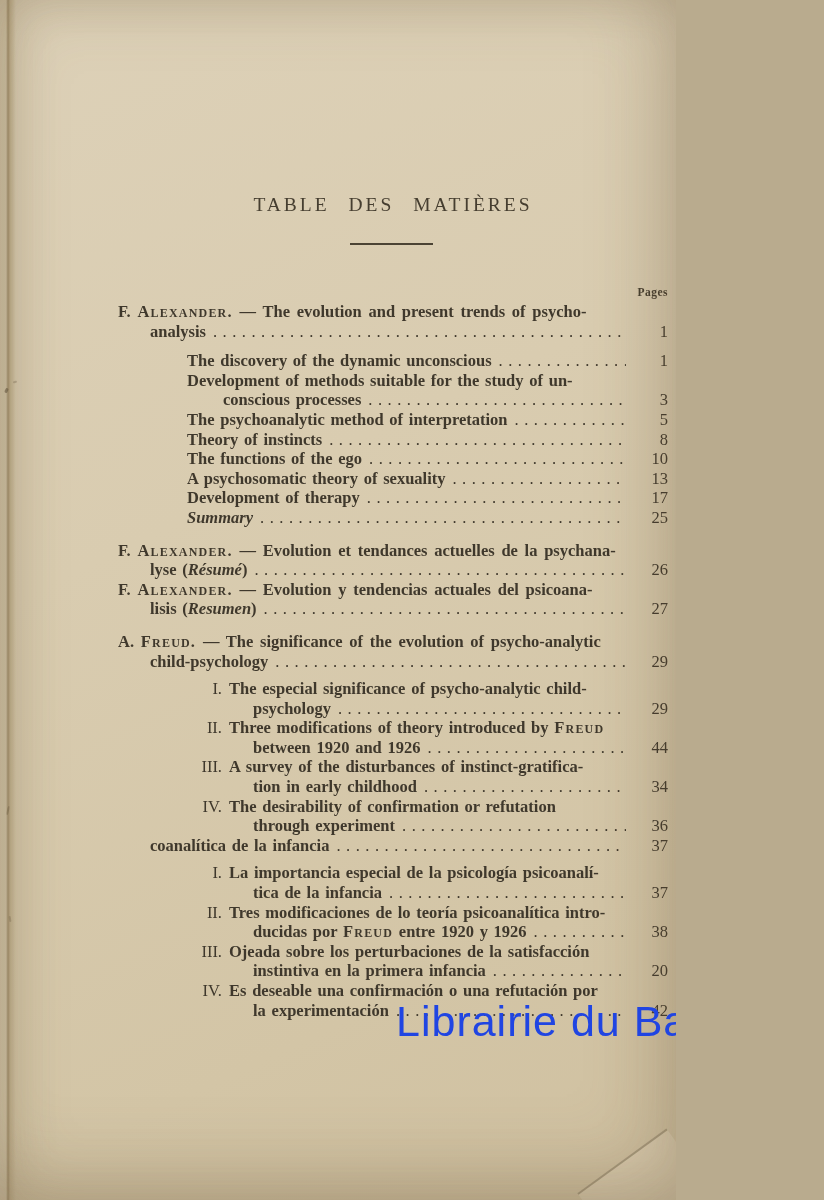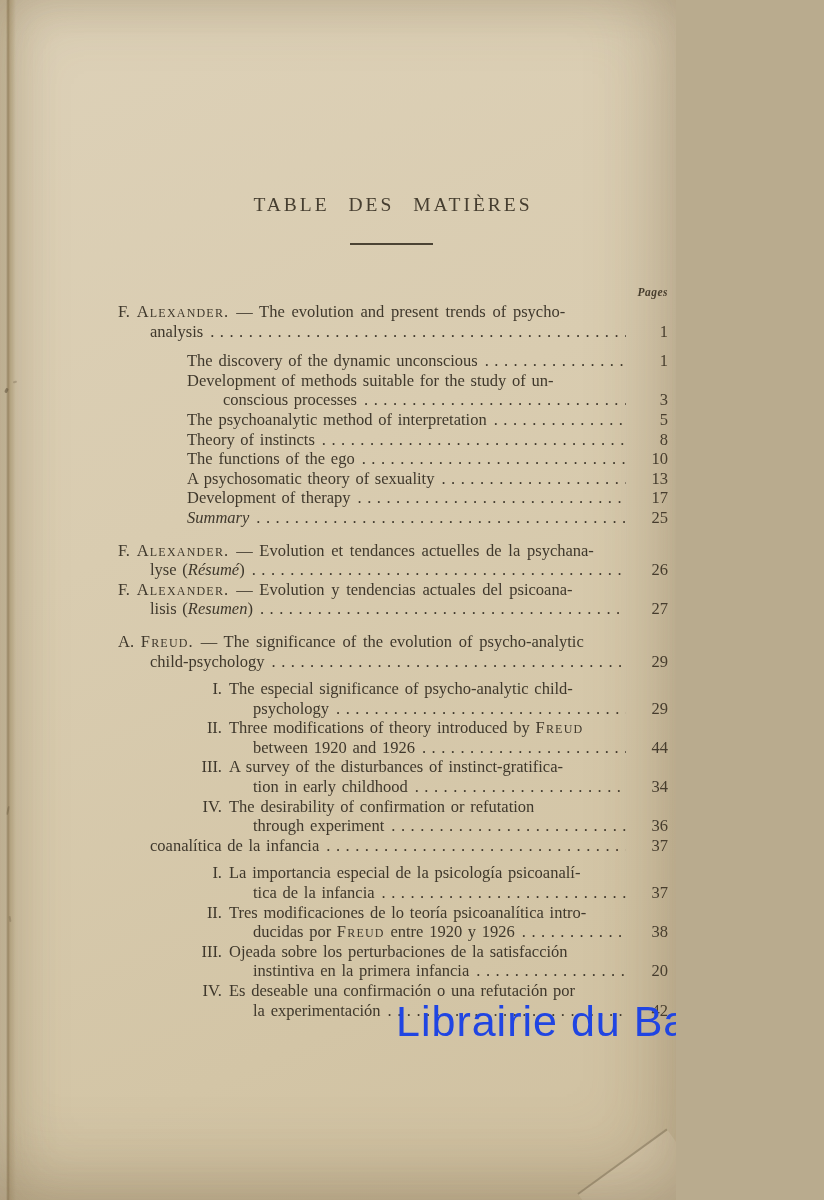--- a/index.html
+++ b/index.html
@@ -25,25 +25,25 @@
   
   .corner-fold{position:absolute;right:-22px;bottom:-26px;width:110px;height:70px;
     background:rgba(226,214,188,.55);
     border-top:2px solid rgba(105,90,65,.45);
     transform:rotate(-36deg);}
 
   .title{position:absolute;top:194px;left:118px;width:550px;text-align:center;
     font-size:19.5px;letter-spacing:3px;word-spacing:11px;color:#463e30;}
   .title-rule{position:absolute;top:243px;left:350px;width:83px;height:2px;background:#4b4334;}
   .pages-head{position:absolute;top:286px;left:118px;width:550px;text-align:right;
-    font-size:11.5px;font-weight:bold;letter-spacing:.5px;color:#443c2e;font-style:italic;}
+    font-size:11.5px;font-weight:bold;letter-spacing:.5px;color:#443c2e;}
 
   .toc{position:absolute;top:302px;left:118px;width:550px;font-size:16.5px;line-height:19.6px;}
   .row{display:flex;align-items:baseline;word-spacing:1.6px;}
-  .row .txt{white-space:nowrap;}
+  .row .txt{white-space:nowrap;font-weight:bold;}
   .main{word-spacing:2.6px;}
   .cont{padding-left:32px;}
   .sub{padding-left:69px;}
   .subcont{padding-left:105px;}
   .roman{padding-left:58px;}
   .romancont{padding-left:135px;align-items:center;}
   .num{flex:none;width:46px;text-align:right;margin-right:7px;}
   .leader{flex:1 1 auto;overflow:hidden;white-space:nowrap;margin:0 2px 0 7px;min-width:10px;}
   .leader::after{content:"...................................................................";
     letter-spacing:5.5px;}

